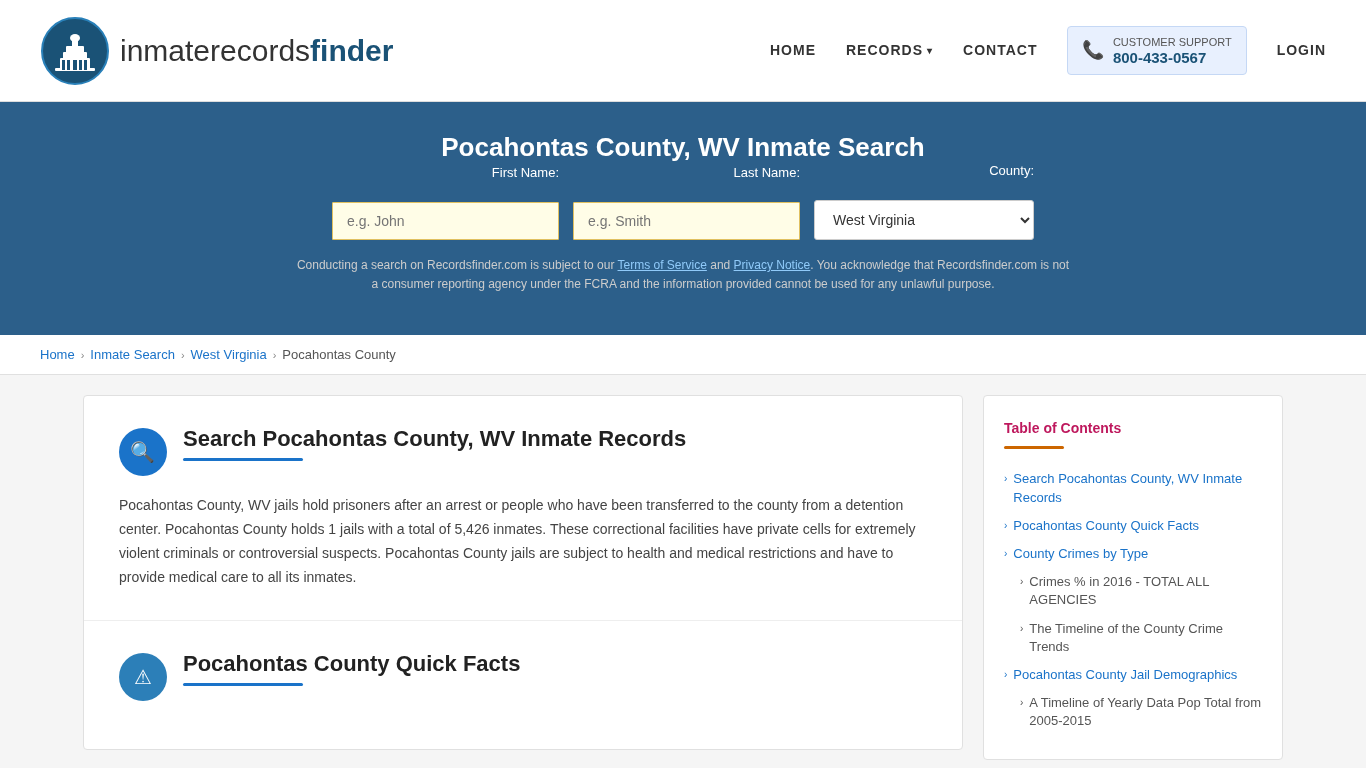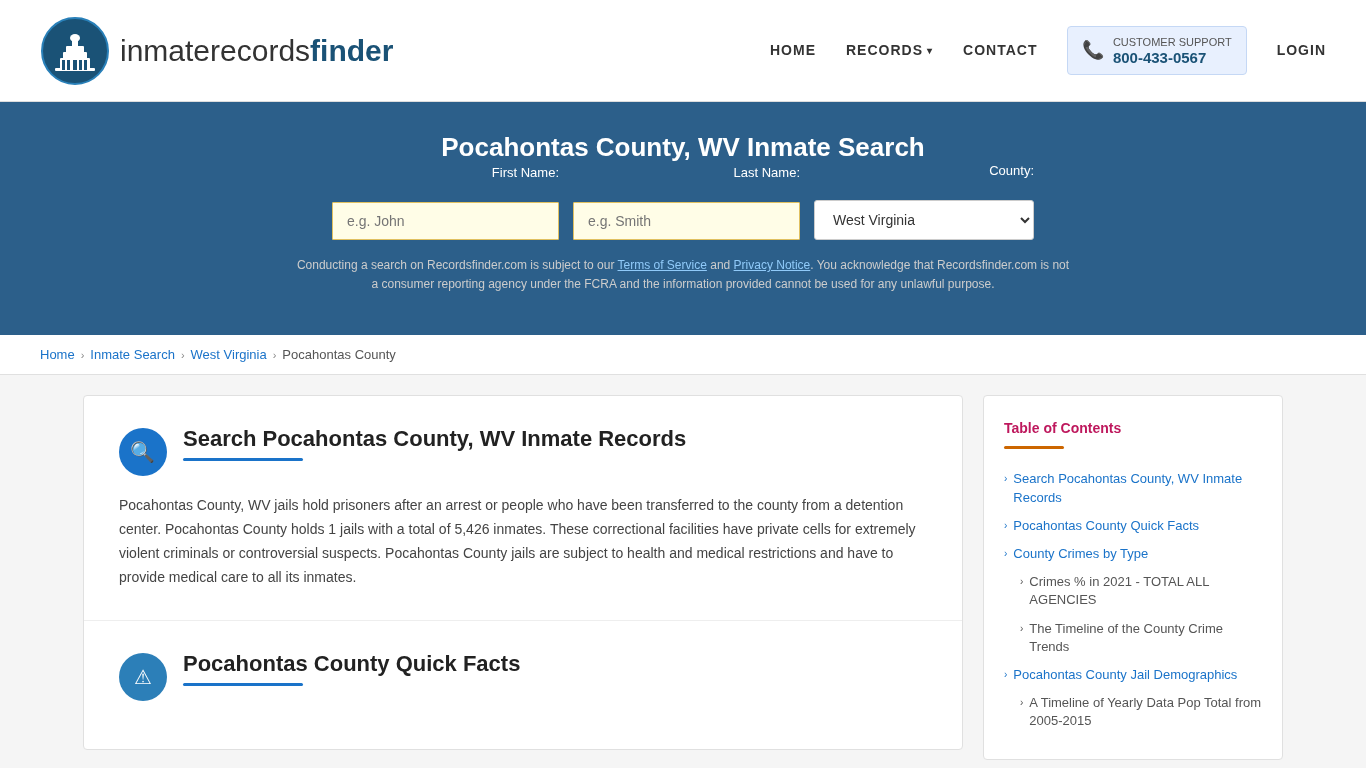--- a/index.html
+++ b/index.html
@@ -396,21 +396,21 @@
       <a class="toc-link" href="#">Pocahontas County Quick Facts</a>
     </div>
 
     <div class="toc-item">
       <span class="toc-arrow">›</span>
       <a class="toc-link" href="#">County Crimes by Type</a>
     </div>
 
     <div class="toc-item toc-sub">
       <span class="toc-arrow">›</span>
-      <a class="toc-link" href="#">Crimes % in 2021 - TOTAL ALL AGENCIES</a>
+      <a class="toc-link" href="#">Crimes % in 2016 - TOTAL ALL AGENCIES</a>
     </div>
 
     <div class="toc-item toc-sub">
       <span class="toc-arrow">›</span>
       <a class="toc-link" href="#">The Timeline of the County Crime Trends</a>
     </div>
 
     <div class="toc-item">
       <span class="toc-arrow">›</span>
       <a class="toc-link" href="#">Pocahontas County Jail Demographics</a>

